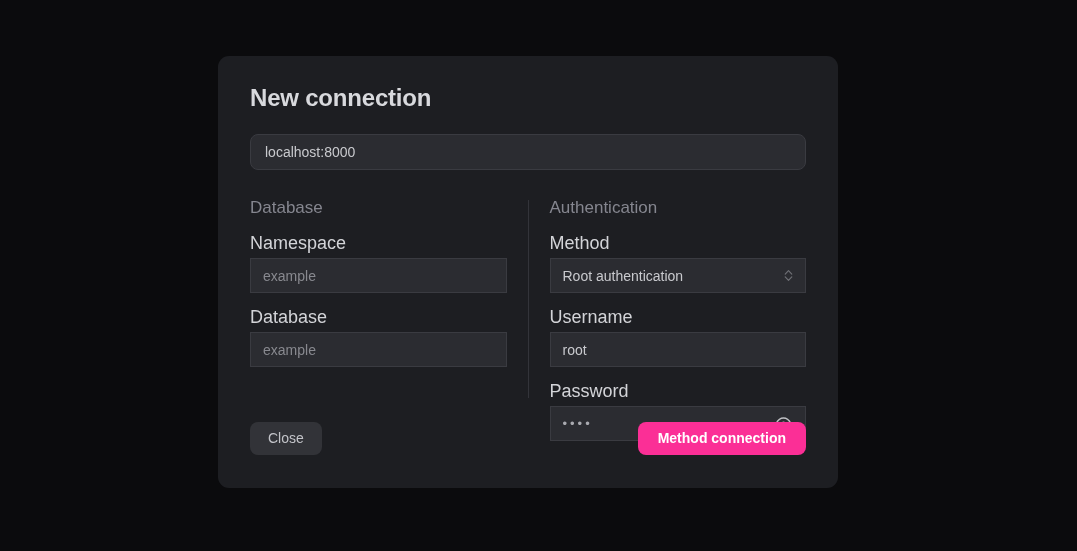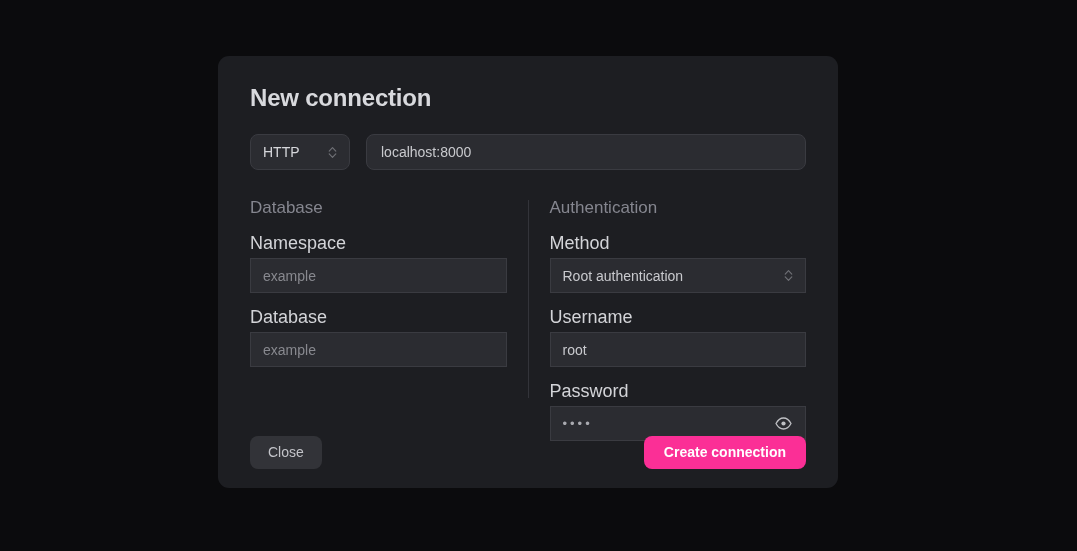--- a/index.html
+++ b/index.html
@@ -160,21 +160,21 @@
     height: 20px;
     cursor: pointer;
     opacity: .85;
   }
 
   
   .footer {
     position: absolute;
     left: 32px;
     right: 32px;
-    bottom: 0;
+    bottom: 14px;
     height: 72px;
     display: flex;
     align-items: center;
     justify-content: space-between;
   }
 
   .btn {
     border: none;
     border-radius: 8px;
     font-size: 14px;
@@ -203,29 +203,20 @@
 <body>
 
 <div id="root">
 
   <div class="dialog">
 
     <div class="dialog-title">New connection</div>
 
     <div class="top-row">
 
-      <div class="field-box protocol-select">
-        <span>HTTP</span>
-        <span class="updown">
-          <svg width="9" height="13" viewBox="0 0 9 13" fill="none" xmlns="http://www.w3.org/2000/svg">
-            <path d="M1.2 5.1 L4.5 1.6 L7.8 5.1" stroke="#9a9ba1" stroke-width="1.1" stroke-linecap="round" stroke-linejoin="round"></path>
-            <path d="M1.2 7.9 L4.5 11.4 L7.8 7.9" stroke="#9a9ba1" stroke-width="1.1" stroke-linecap="round" stroke-linejoin="round"></path>
-          </svg>
-        </span>
-      </div>
 
       <div class="field-box endpoint-input">
         <span class="val">localhost:8000</span>
       </div>
 
     </div>
 
     <div class="columns">
 
       <div class="col col-left">
@@ -286,18 +277,18 @@
             </span>
           </div>
         </div>
 
       </div>
 
     </div>
 
     <div class="footer">
       <button class="btn btn-close">Close</button>
-      <button class="btn btn-create">Create connection</button>
+      <button class="btn btn-create">Method connection</button>
     </div>
 
   </div>
 
 </div>
 
 </body></html>

